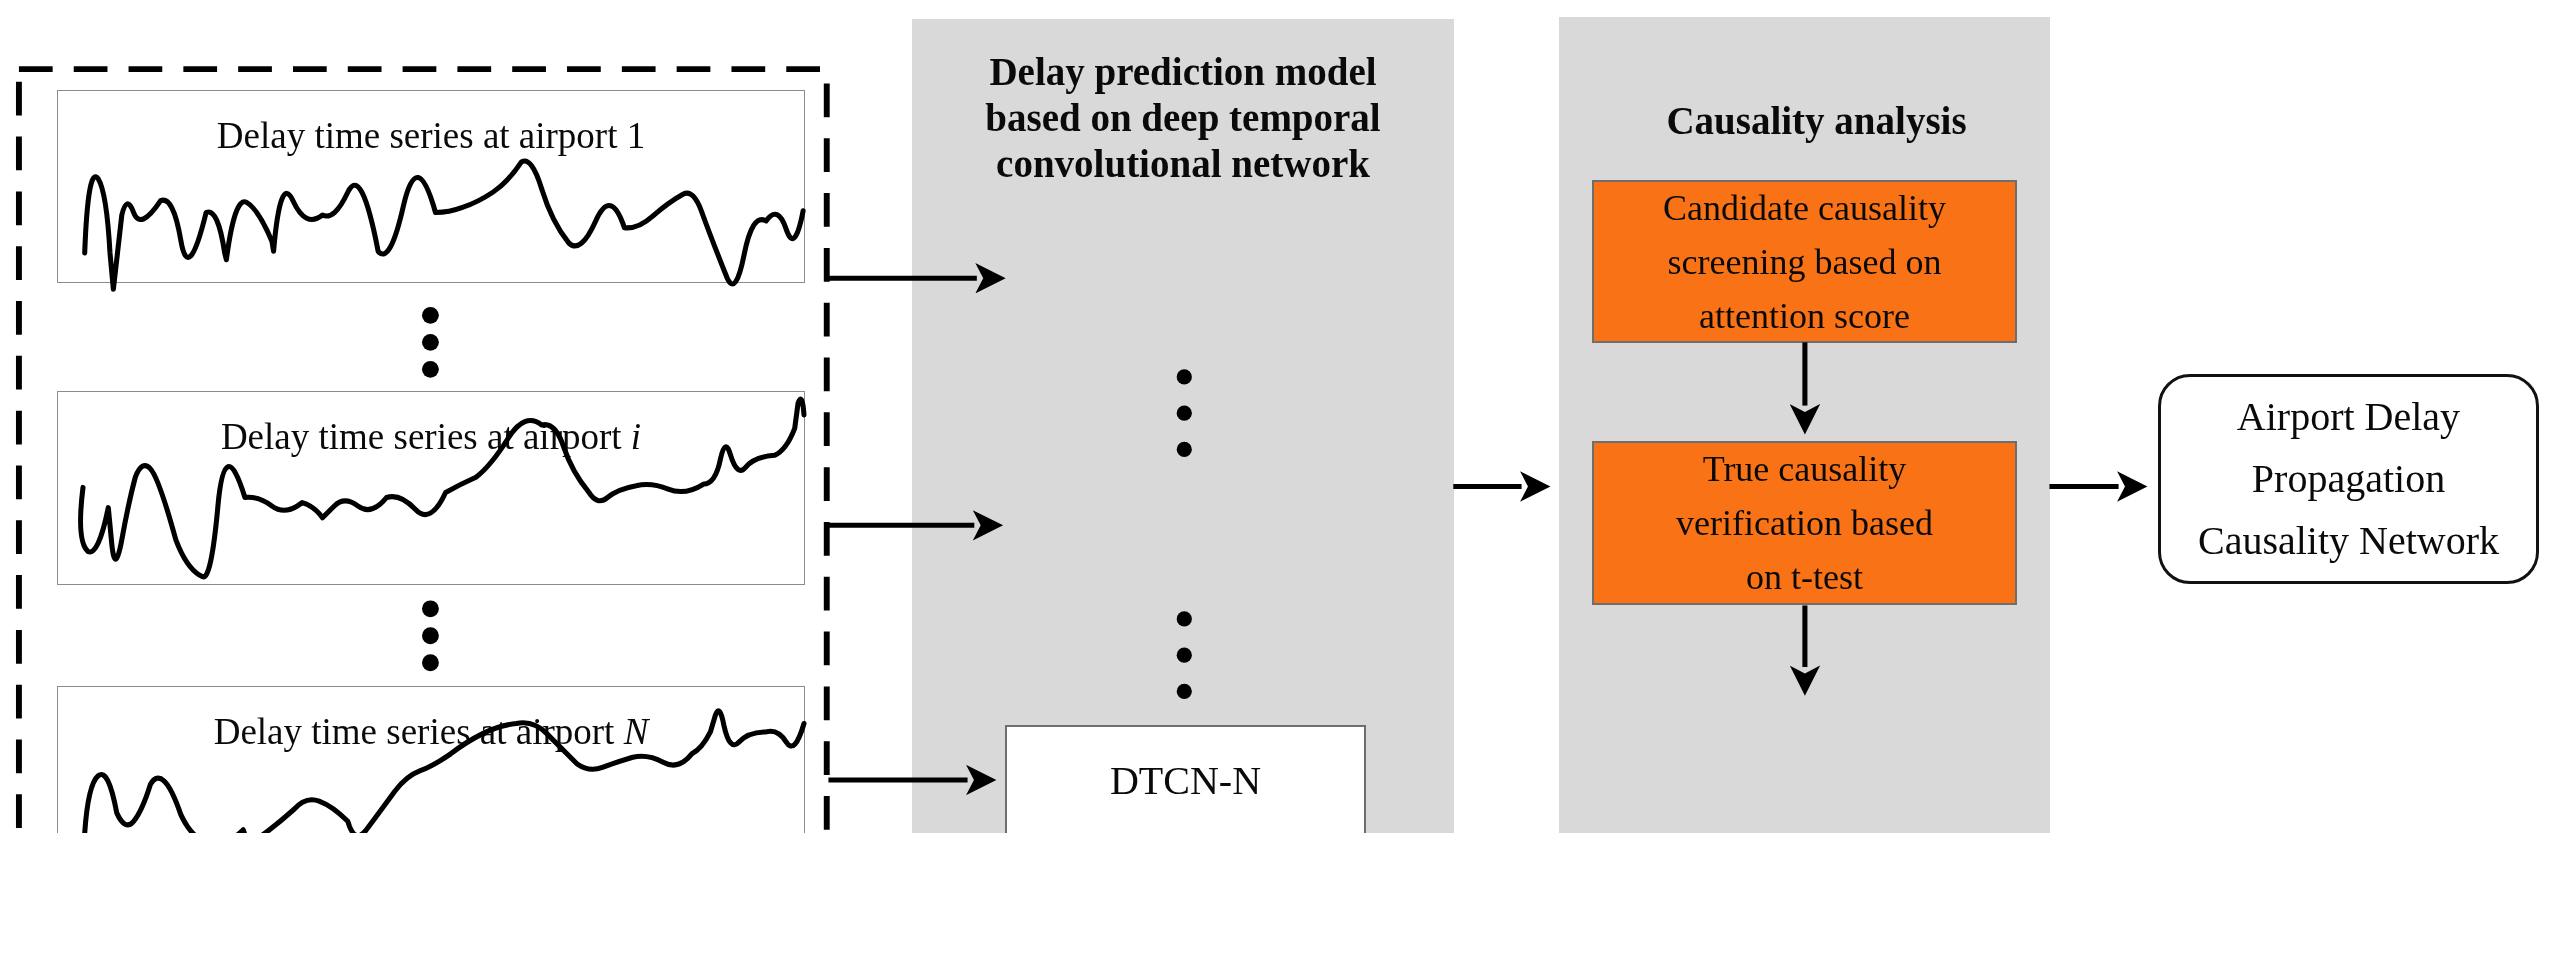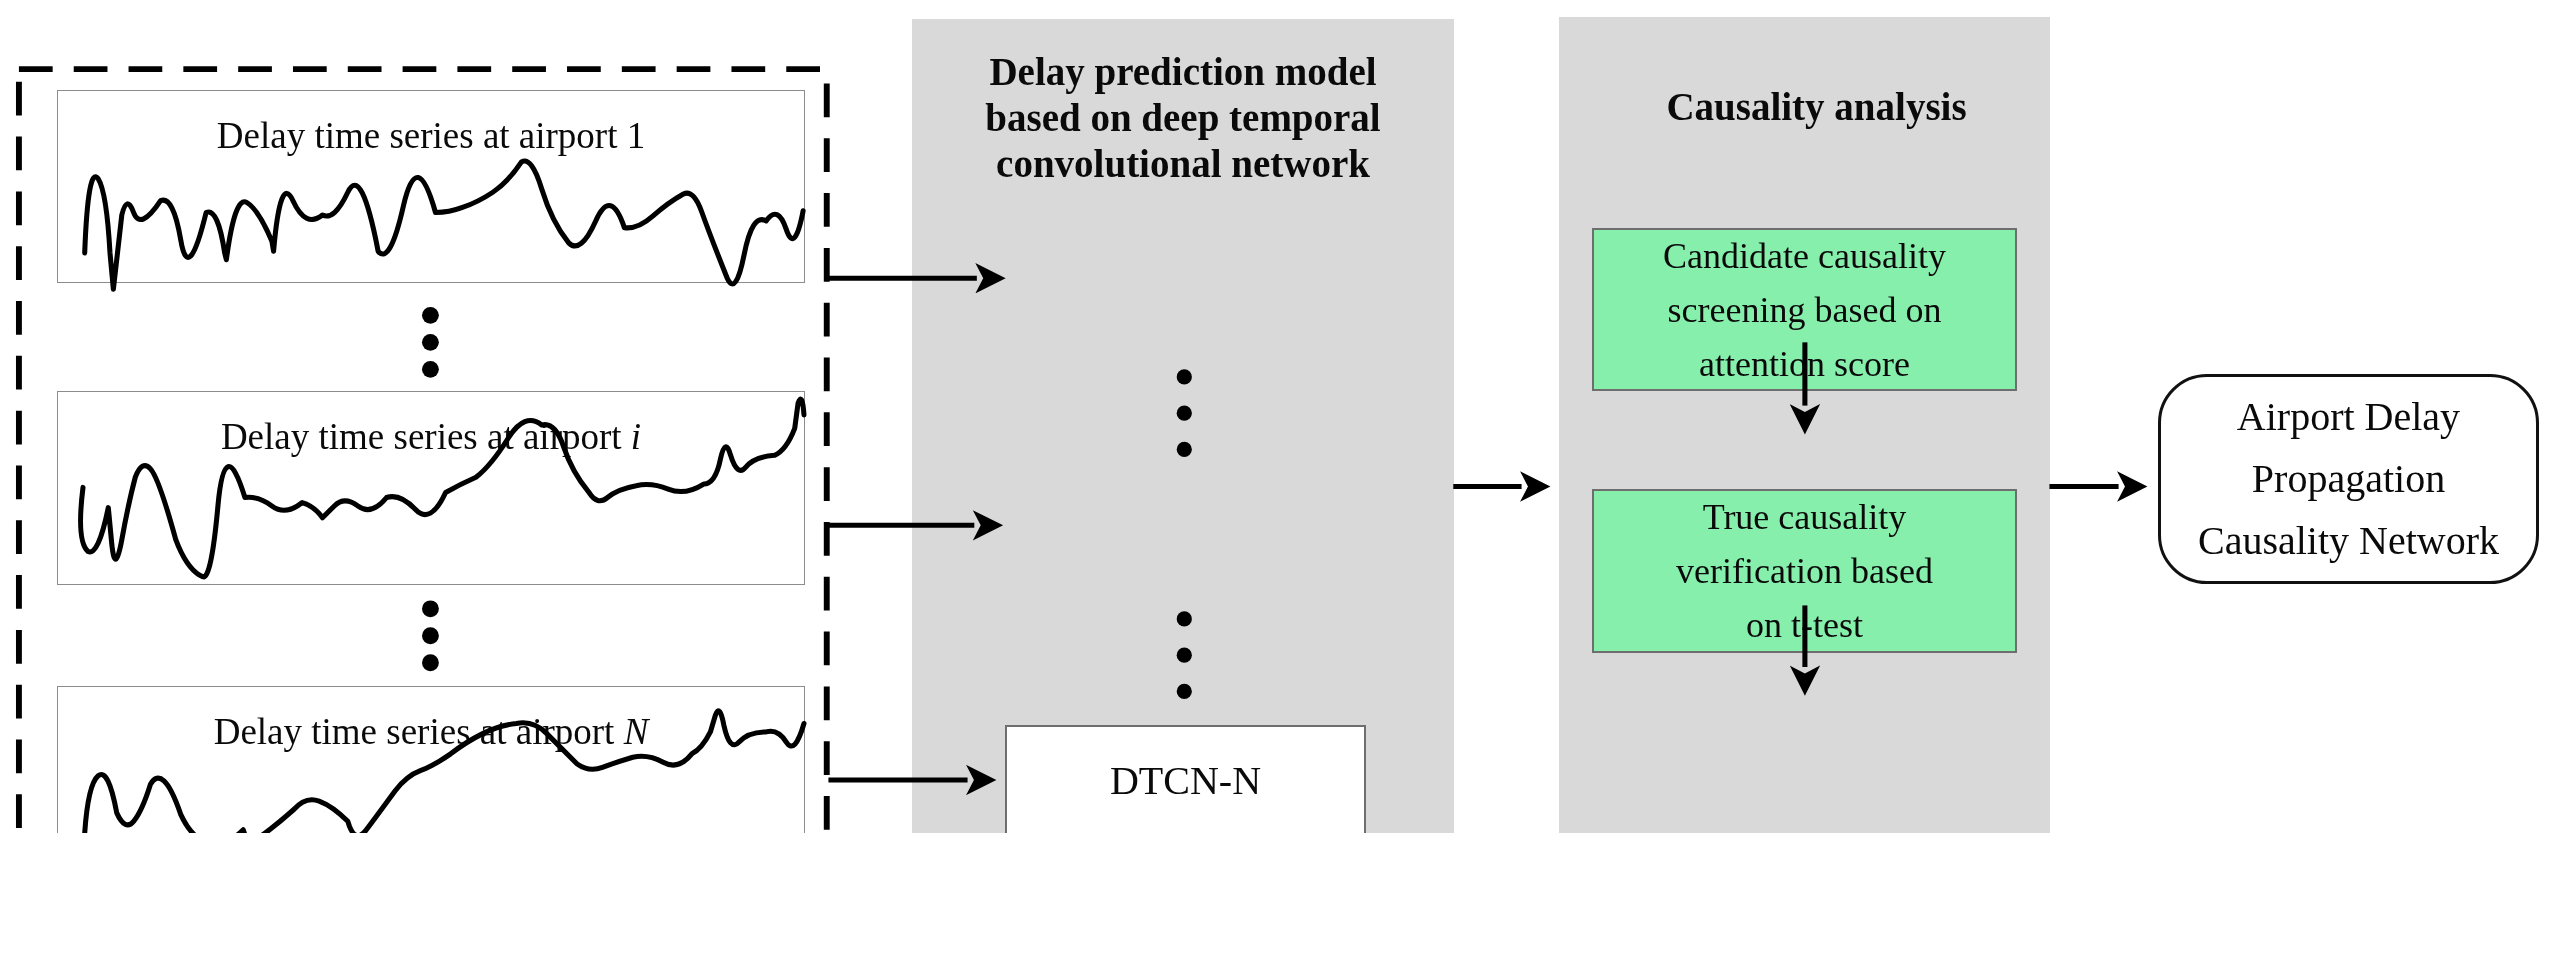--- a/index.html
+++ b/index.html
@@ -24,23 +24,23 @@
   }
   .mvar{font-style:italic;}
   
   .dtcn-box{
     background:#ffffff;border:2.5px solid #6e6e6e;
     display:flex;align-items:center;justify-content:center;
     font-size:40px;color:#0a0a0a;
   }
   
   .step-box{
-    background:#86efac;border:2.5px solid #6e6e6e;
+    background:#f97316;border:2.5px solid #6e6e6e;
     display:flex;align-items:center;justify-content:center;text-align:center;
-    font-size:36px;line-height:54px;white-space:pre-line;color:#0a0a0a;margin-top:48px;
+    font-size:36px;line-height:54px;white-space:pre-line;color:#0a0a0a;
   }
   
   .output-node{
     background:#ffffff;border:3.4px solid #111111;border-radius:49px;
     display:flex;align-items:center;justify-content:center;text-align:center;
     font-size:40px;line-height:62px;white-space:pre-line;color:#0a0a0a;
   }
   svg.overlay{position:absolute;left:0;top:0;pointer-events:none;}
 </style>
 </head>
@@ -48,21 +48,21 @@
 
 <div id="stage">
 
   <div class="abs panel" style="left:912px;top:19.4px;width:542px;height:936px;">
     <div class="panel-title" style="top:30px;">Delay prediction model
 based on deep temporal
 convolutional network</div>
   </div>
 
   <div class="abs panel" style="left:1559px;top:17px;width:491px;height:939px;">
-    <div class="panel-title" style="top:67px;margin-left:24px;">Causality analysis</div>
+    <div class="panel-title" style="top:81px;margin-left:24px;">Causality analysis</div>
   </div>
 
   <div class="abs series-box" style="left:57px;top:90px;width:748px;height:193px;">
     <div class="series-label"><span>Delay time series at airport </span><span>1</span></div>
   </div>
 
   <div class="abs series-box" style="left:57px;top:391px;width:748px;height:194px;">
     <div class="series-label"><span>Delay time series at airport </span><span class="mvar">i</span></div>
   </div>
 
@@ -72,21 +72,21 @@
 
   <div class="abs dtcn-box" style="left:1005px;top:725px;width:361px;height:110px;">DTCN-N</div>
 
   <div class="abs step-box" style="left:1592px;top:180px;width:425px;height:163px;">Candidate causality
 screening based on
 attention score</div>
   <div class="abs step-box" style="left:1592px;top:441px;width:425px;height:164px;">True causality
 verification based
 on t-test</div>
 
-  <div class="abs output-node" style="left:2158px;top:374px;width:381px;height:210px;">Airport Delay
+  <div class="abs output-node" style="left:2158px;top:374px;width:381px;height:210px;border-radius:32px;">Airport Delay
 Propagation
 Causality Network</div>
 
   <svg class="overlay" width="2576" height="979" viewBox="0 0 3054 1161">
     <defs>
       <marker id="ah" viewBox="0 0 10 10" refX="0.5" refY="5" markerWidth="7.5" markerHeight="6" orient="auto">
         <path d="M0,0 L10,5 L0,10 L2.6,5 Z" fill="#000"></path>
       </marker>
     </defs>
 

